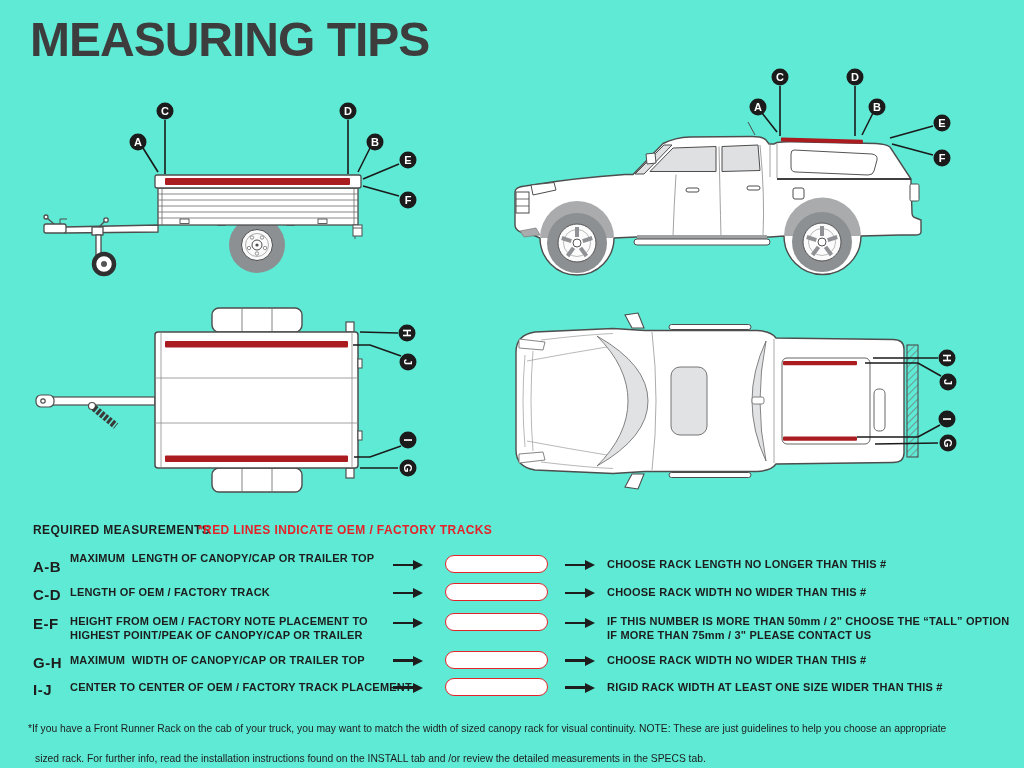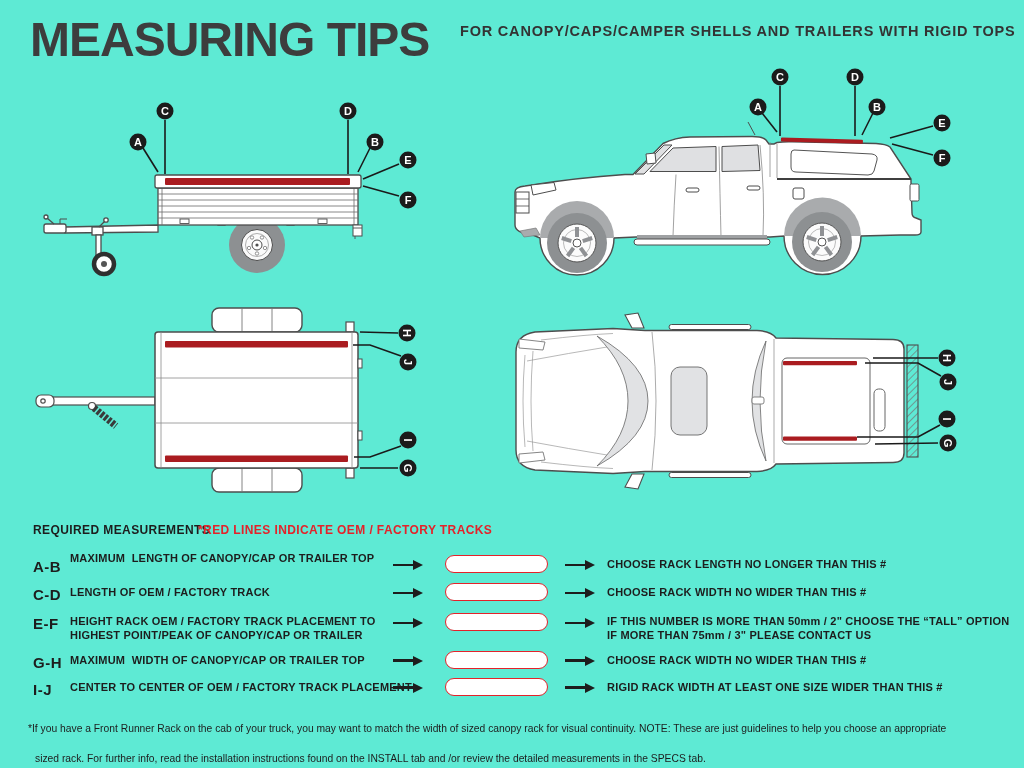--- a/index.html
+++ b/index.html
@@ -25,21 +25,20 @@
   .footnote{font-size:10.3px;color:#1d1d1d;letter-spacing:0px;white-space:pre;}
   #footnote1{left:28px;top:723px;} #footnote2{left:35px;top:737px;margin-top:16px;}
   svg text.lbl{font-family:"Liberation Sans","DejaVu Sans",sans-serif;font-size:11px;font-weight:bold;fill:#fff;}
 </style>
 </head>
 <body>
 
 <div id="page">
 
   <div class="abs" id="title">MEASURING TIPS</div>
-  <div class="abs subtitle" id="subtitle1">FOR CANOPY/CAPS/CAMPER SHELLS AND TRAILERS WITH RIGID TOPS</div>
 
   <svg class="svgdia" style="left:20px;top:95px" width="420" height="205" viewBox="0 0 420 205">
     <g stroke="#4d4d4d" stroke-width="1.3" fill="#fff">
       <path d="M138,130 L45,132 L45,138 L138,137 Z"></path>
       <rect x="24" y="129" width="22" height="9" rx="2"></rect>
       <path d="M34,129 L27,123" fill="none"></path>
       <circle cx="26" cy="122" r="2"></circle>
       <path d="M40,129 L40,124 L47,124" fill="none" stroke-width="1"></path>
       <rect x="72" y="132" width="11" height="8"></rect>
       <path d="M79,132 L85,126" fill="none"></path>
@@ -340,21 +339,21 @@
     <span class="abs oval" style="left:445px;top:583px"></span>
     <span class="abs arrow" style="left:565px;top:588px">
         <i class="shaft"></i>
         <i class="head"></i>
       </span>
     <span class="abs m-text" style="left:607px;top:586px">CHOOSE RACK WIDTH NO WIDER THAN THIS #</span>
   </div>
 
   <div>
     <span class="abs m-id" style="left:33px;top:615px">E-F</span>
-    <span class="abs m-text" style="left:70px;top:615px">HEIGHT RACK OEM / FACTORY TRACK PLACEMENT TO</span>
+    <span class="abs m-text" style="left:70px;top:615px">HEIGHT FROM OEM / FACTORY NOTE PLACEMENT TO</span>
     <span class="abs m-text" style="left:70px;top:628.5px">HIGHEST POINT/PEAK OF CANOPY/CAP OR TRAILER</span>
     <span class="abs arrow" style="left:393px;top:618px">
         <i class="shaft"></i>
         <i class="head"></i>
       </span>
     <span class="abs oval" style="left:445px;top:613px"></span>
     <span class="abs arrow" style="left:565px;top:618px">
         <i class="shaft"></i>
         <i class="head"></i>
       </span>

